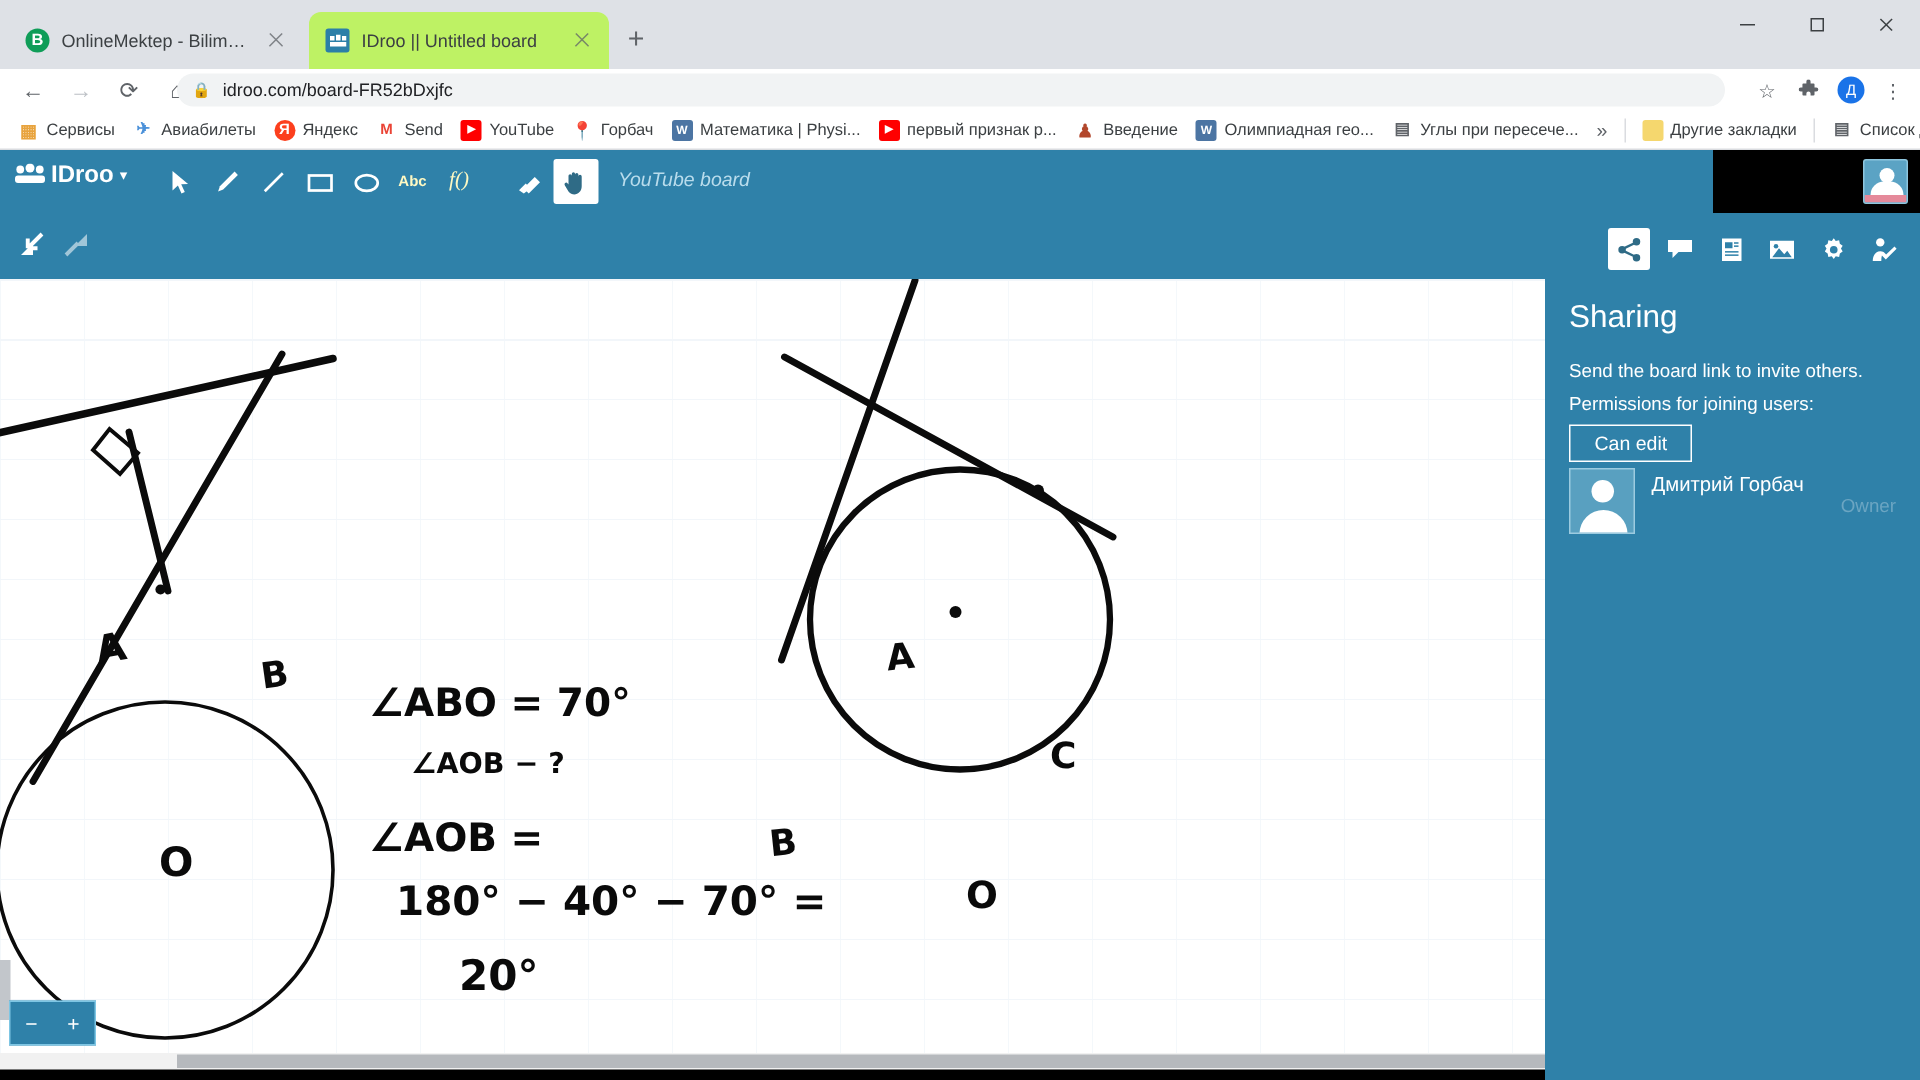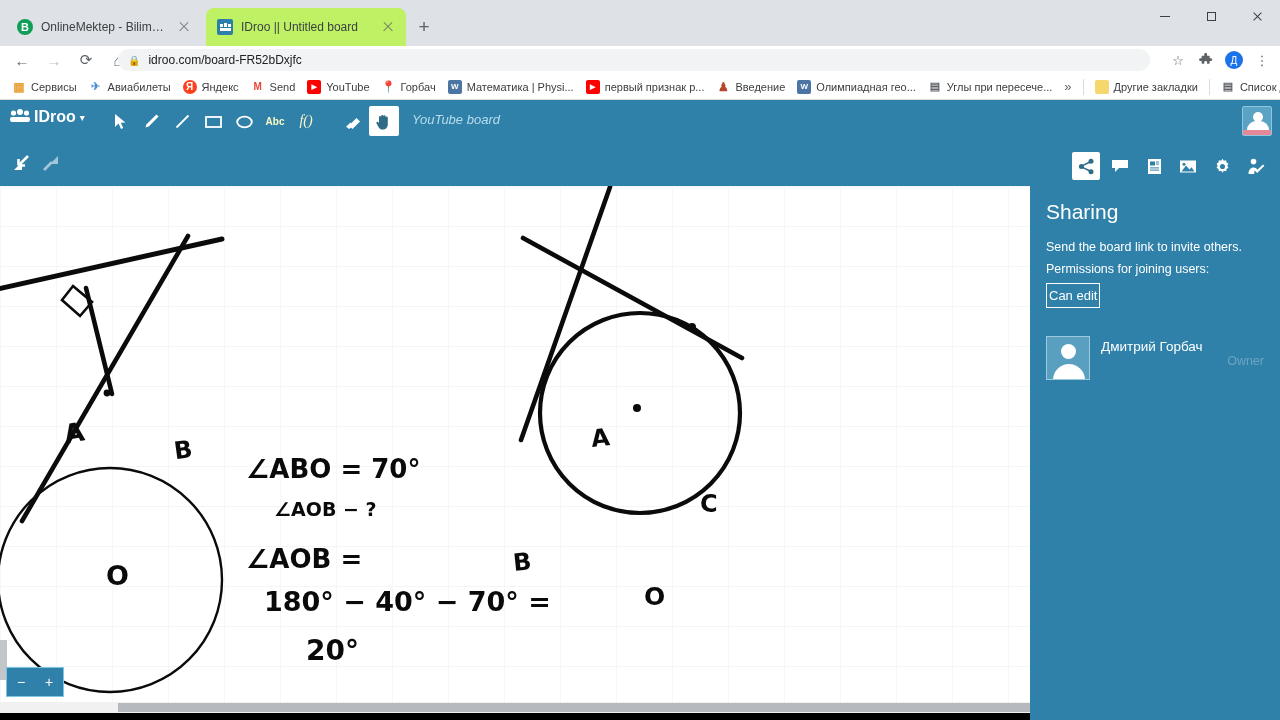--- a/index.html
+++ b/index.html
@@ -94,21 +94,21 @@
     border-bottom: 1px solid #dadce0; overflow: hidden;
   }
   .bm { display: flex; align-items: center; gap: 5px; padding: 2px 6px; font-size: 11px; color: #3c4043; white-space: nowrap; }
   .bm .bi { width: 14px; height: 14px; flex: none; display: flex; align-items: center; justify-content: center;
             font-size: 10px; border-radius: 2px; color: #fff; font-weight: bold; line-height: 1; }
   .bm-sep { width: 1px; height: 16px; background: #dadce0; margin: 0 5px; flex: none; }
   .bm-more { padding: 2px 6px; color: #5f6368; font-size: 13px; }
 
   
   .idroo-top {
-    position: absolute; top: 100px; left: 0; width: 1280px; height: 42px;
+    position: absolute; top: 100px; left: 0; width: 1142px; height: 42px;
     background: #2f81a9;
   }
   .idroo-logo {
     position: absolute; left: 10px; top: 8px; display: flex; align-items: center; gap: 4px;
     color: #fff; font-size: 16px; font-weight: bold;
   }
   .logo-mark { font-size: 14px; letter-spacing: -1px; }
   .caret-dn { font-size: 10px; font-weight: normal; }
   .tools { position: absolute; left: 105px; top: 0; height: 42px; display: flex; align-items: center; gap: 1px; }
   .tool {
@@ -171,22 +171,22 @@
     background: #2f81a9; color: #fff; padding: 14px 16px;
   }
   .share-title { font-size: 21px; font-weight: normal; margin-bottom: 16px; }
   .share-sub { font-size: 12.5px; margin-bottom: 8px; }
   .link-box {
     background: #dfe8ee; color: #1b3b4b; font-size: 12px;
     padding: 5px 8px; margin-bottom: 13px;
   }
   .perm-label { font-size: 12.5px; margin-bottom: 7px; }
   .perm-btn {
-    display: inline-block; border: 1px solid #fff; padding: 4px 2px;
-    font-size: 13px; color: #fff; margin-bottom: 28px;
+    display: inline-block; border: 1px solid #fff; padding: 4px 16px;
+    font-size: 13px; color: #fff; margin-bottom: 4px;
   }
   .user-row { display: flex; align-items: flex-start; gap: 11px; }
   .user-av {
     width: 44px; height: 44px; background: #59a0c0; border: 1px solid #9ccbe0;
     position: relative; overflow: hidden; flex: none;
   }
   .user-av .head { position: absolute; left: 14px; top: 7px; width: 15px; height: 15px; border-radius: 50%; background: #fff; }
   .user-av .body { position: absolute; left: 6px; bottom: -4px; width: 32px; height: 19px; border-radius: 16px 16px 0 0; background: #fff; }
   .user-info { flex: 1; padding-top: 3px; }
   .user-name { font-size: 13.5px; }

